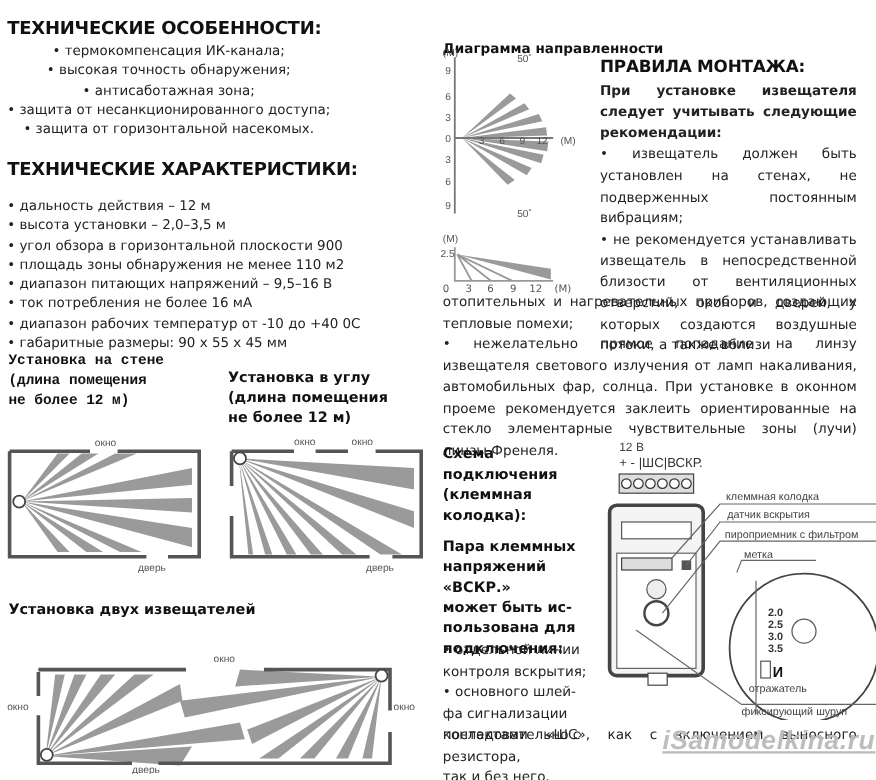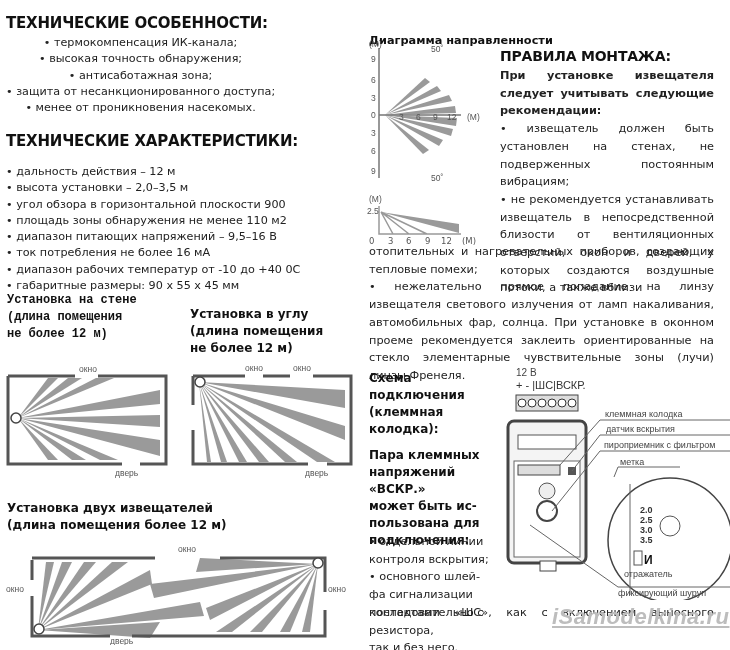--- a/index.html
+++ b/index.html
@@ -17,21 +17,21 @@
 </style>
 </head>
 <body>
 
 <div class="abs h1" style="left:6px;top:14px;">ТЕХНИЧЕСКИЕ ОСОБЕННОСТИ:</div>
 <div class="abs list" style="left:6px;top:35px;text-align:center;">
   <div>• термокомпенсация ИК-канала;</div>
   <div>• высокая точность обнаружения;</div>
   <div>• антисаботажная зона;</div>
   <div>• защита от несанкционированного доступа;</div>
-  <div>• менее от проникновения насекомых.</div>
+  <div>• защита от горизонтальной насекомых.</div>
 </div>
 
 <div class="abs h1" style="left:6px;top:132px;">ТЕХНИЧЕСКИЕ ХАРАКТЕРИСТИКИ:</div>
 <div class="abs list" style="left:6px;top:164px;">
   <div>• дальность действия – 12 м</div>
   <div>• высота установки – 2,0–3,5 м</div>
   <div>• угол обзора в горизонтальной плоскости 900</div>
   <div>• площадь зоны обнаружения не менее  110 м2</div>
   <div>• диапазон питающих напряжений – 9,5–16 В</div>
   <div>• ток потребления  не более 16 мА</div>
@@ -80,21 +80,20 @@
   </g>
   <path d="M8 16 H60 M78 16 H105 M128 16 H166 V104 H142 M123 104 H8 V70 M8 45 V16" stroke="#555" stroke-width="3" fill="none"></path>
   <circle cx="15" cy="22" r="5" fill="#fff" stroke="#444" stroke-width="1.5"></circle>
   <text x="60" y="11" class="small">окно</text>
   <text x="108" y="11" class="small">окно</text>
   <text x="120" y="116" class="small">дверь</text>
 </svg>
 
 <div class="abs cap" style="left:7px;top:500px;">
   <div>Установка двух извещателей</div>
-  <div>(длина помещения  более 12  м)</div>
 </div>
 <svg class="svgwrap" style="left:0;top:540px" width="365" height="105">
   <g fill="#9a9a9a">
     <polygon points="38,90 46,22 54,22"></polygon>
     <polygon points="38,90 62,22 72,22"></polygon>
     <polygon points="38,90 84,22 96,22"></polygon>
     <polygon points="38,90 112,22 128,22"></polygon>
     <polygon points="38,90 150,30 152,44"></polygon>
     <polygon points="38,90 200,62 204,76"></polygon>
     <polygon points="38,90 150,98 160,82"></polygon>

